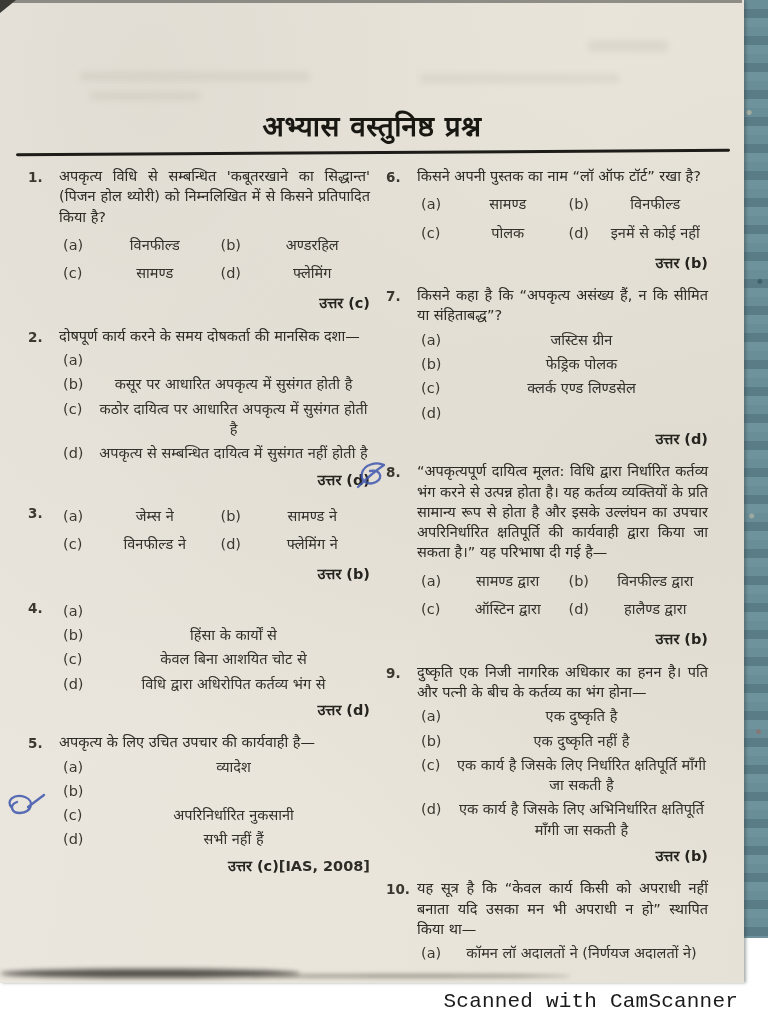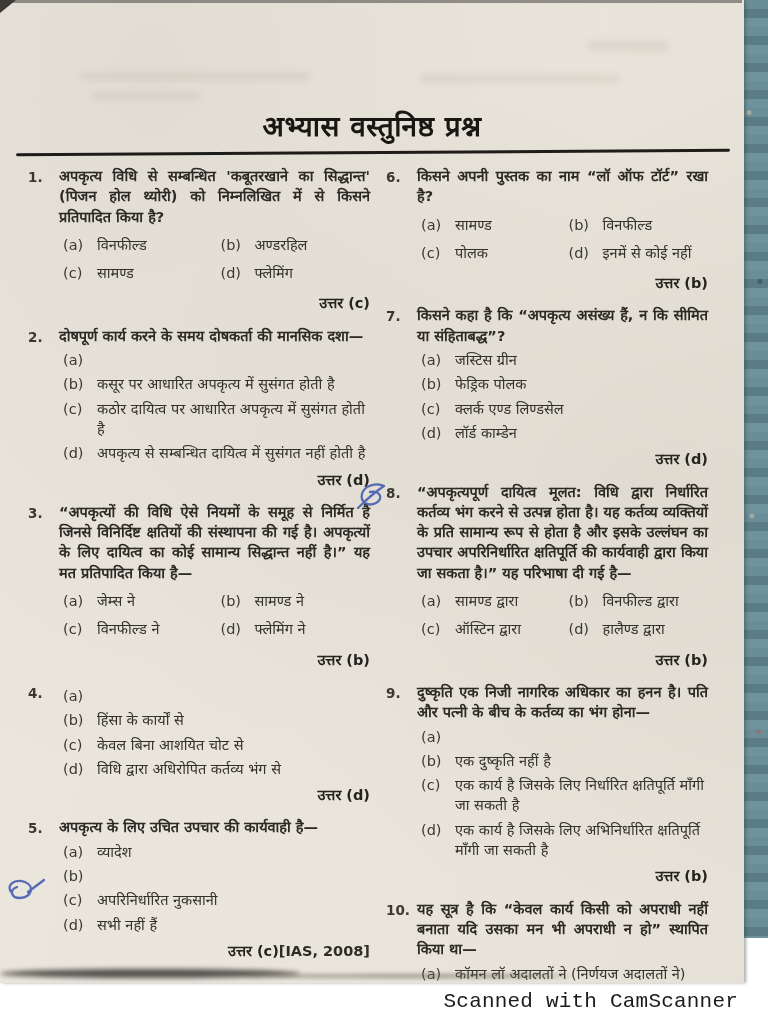--- a/index.html
+++ b/index.html
@@ -42,26 +42,26 @@
   .rule{margin:7px 14px 0 16px;height:3px;background:#1d1c18;border-radius:2px;transform:rotate(-.35deg);}
 
   .columns{display:flex;gap:16px;padding:12px 36px 0 28px;}
   .col{font-size:14.5px;line-height:1.4;color:#32302a;}
   .col.left{width:342px;flex:none;}
   .col.right{flex:1;}
 
   .q{display:flex;gap:7px;margin-bottom:10px;position:relative;}
   .qnum{flex:none;width:24px;font-weight:600;color:#3a3830;font-size:13.5px;padding-top:2px;}
   .qbody{flex:1;min-width:0;}
-  .qtext{font-weight:700;color:#2c2a24;text-align:justify;margin-bottom:4px;}
+  .qtext{font-weight:400;color:#2c2a24;text-align:justify;margin-bottom:4px;}
   .opts{margin:0;}
   .opts.twocol{display:grid;grid-template-columns:1fr 1fr;column-gap:4px;}
   .opt{display:flex;gap:9px;margin:4px 0;padding-left:4px;}
   .opt .lab{flex:none;width:25px;color:#3a3830;}
-  .opt .otx{flex:1;text-align:left;color:#33312b;}
+  .opt .otx{flex:1;text-align:center;color:#33312b;}
   .ans{display:flex;justify-content:flex-end;font-weight:700;color:#26241f;margin:6px 0 2px 4px;}
   .src{font-weight:600;color:#2e2c26;}
 
   .pen{position:absolute;pointer-events:none;}
   .pen path{stroke:#3d55ae;stroke-width:2.3;fill:none;stroke-linecap:round;opacity:.85;}
 
   .camscanner{
     position:absolute;right:30px;top:990px;
     font-family:Liberation Mono, monospace;
     font-size:21px;color:#1b1b1b;letter-spacing:.2px;
@@ -141,21 +141,20 @@
           </div>
           <div class="ans">
               <span>उत्तर (d)</span>
             </div>
         </div>
       </div>
 
       <div class="q">
         <span class="qnum">3.</span>
         <div class="qbody">
-          <div class="qtext">“अपकृत्यों की विधि ऐसे नियमों के समूह से निर्मित है जिनसे विनिर्दिष्ट क्षतियों की संस्थापना की गई है। अपकृत्यों के लिए दायित्व का कोई सामान्य सिद्धान्त नहीं है।” यह मत प्रतिपादित किया है—</div>
           <div class="opts twocol">
             <div class="opt">
                 <span class="lab">(a)</span>
                 <span class="otx">जेम्स ने</span>
               </div>
             <div class="opt">
                 <span class="lab">(b)</span>
                 <span class="otx">सामण्ड ने</span>
               </div>
             <div class="opt">
@@ -274,21 +273,20 @@
             <div class="opt">
                 <span class="lab">(b)</span>
                 <span class="otx">फेड्रिक पोलक</span>
               </div>
             <div class="opt">
                 <span class="lab">(c)</span>
                 <span class="otx">क्लर्क एण्ड लिण्डसेल</span>
               </div>
             <div class="opt">
                 <span class="lab">(d)</span>
-                <span class="otx">लॉर्ड काम्डेन</span>
               </div>
           </div>
           <div class="ans">
               <span>उत्तर (d)</span>
             </div>
         </div>
       </div>
 
       <div class="q">
         <svg class="pen" style="left:-32px;top:-2px;width:44px;height:34px;" viewBox="0 0 44 34">
@@ -321,20 +319,21 @@
         </div>
       </div>
 
       <div class="q">
         <span class="qnum">9.</span>
         <div class="qbody">
           <div class="qtext">दुष्कृति एक निजी नागरिक अधिकार का हनन है। पति और पत्नी के बीच के कर्तव्य का भंग होना—</div>
           <div class="opts">
             <div class="opt">
                 <span class="lab">(a)</span>
+                <span class="otx">एक दुष्कृति है</span>
               </div>
             <div class="opt">
                 <span class="lab">(b)</span>
                 <span class="otx">एक दुष्कृति नहीं है</span>
               </div>
             <div class="opt">
                 <span class="lab">(c)</span>
                 <span class="otx">एक कार्य है जिसके लिए निर्धारित क्षतिपूर्ति माँगी जा सकती है</span>
               </div>
             <div class="opt">

